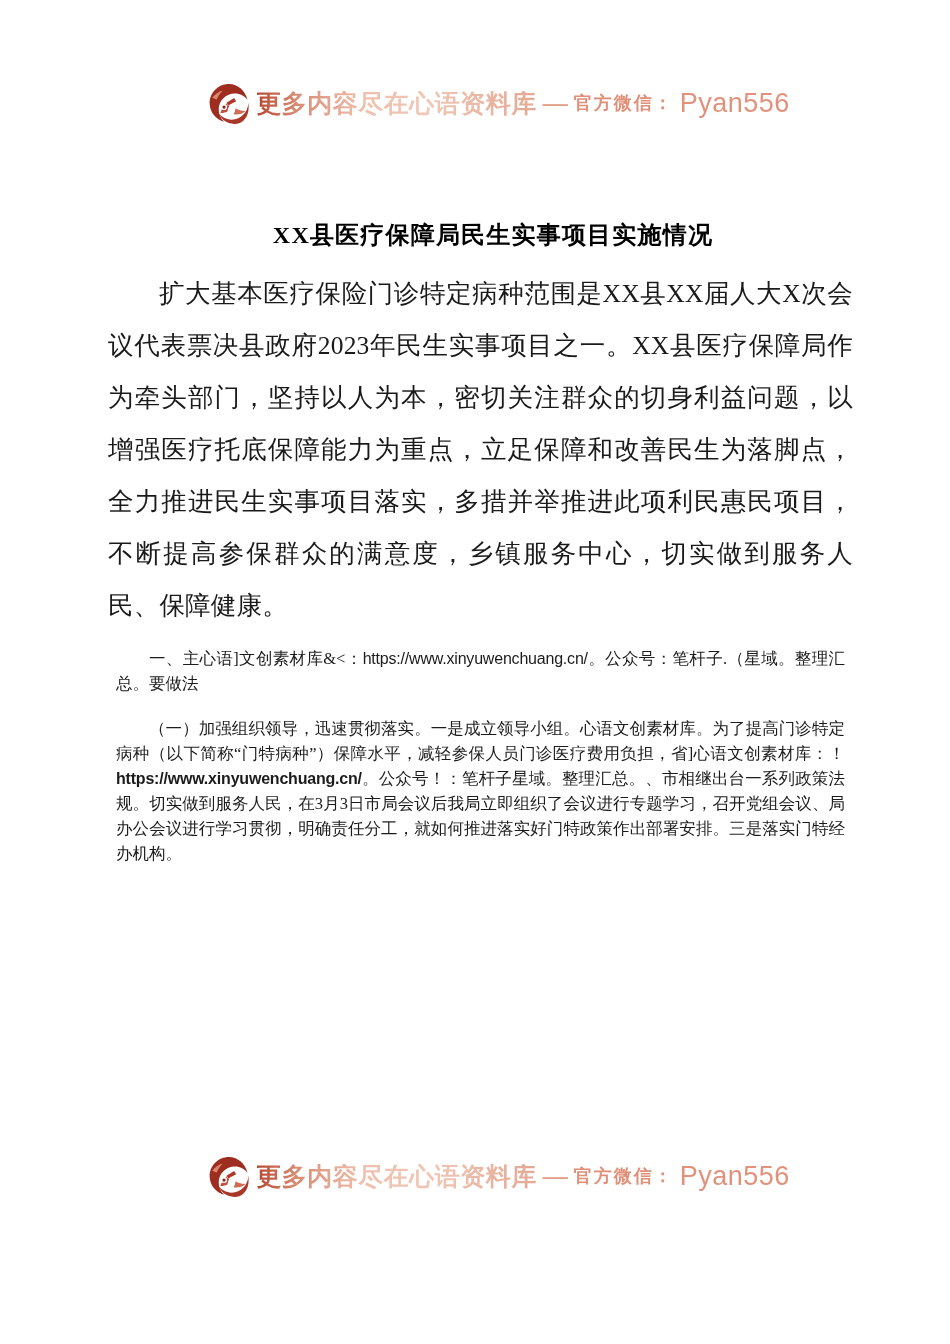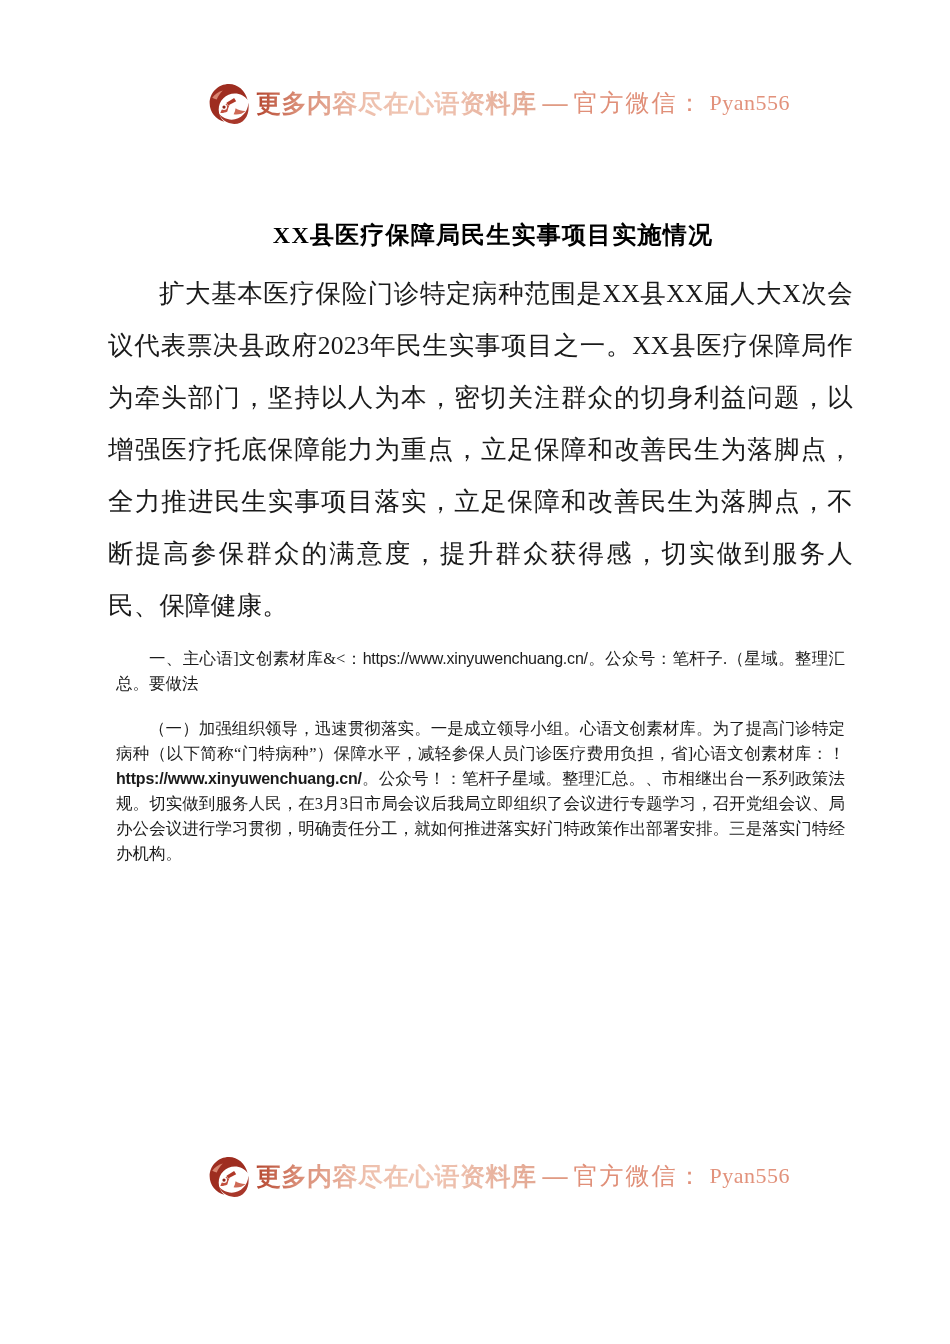--- a/index.html
+++ b/index.html
@@ -58,28 +58,28 @@
     background-clip: text;
     -webkit-text-fill-color: transparent;
   }
   .wm-dash {
     color: #e09b84;
     font-weight: bold;
     font-size: 25px;
   }
   .wm-text-wechat {
     color: #e08f78;
-    font-weight: normal;
+    font-weight: bold;
     letter-spacing: 2px;
-    font-size: 24px;
+    font-size: 18px;
   }
   .wm-id {
     color: #e2927c;
-    font-family: Liberation Serif, serif;
-    font-size: 22px;
+    font-family: Liberation Sans, sans-serif;
+    font-size: 27px;
     font-weight: normal;
     letter-spacing: 0.5px;
   }
 
   
   .doc-title {
     position: absolute;
     top: 203px;
     left: 0;
     width: 950px;
@@ -167,21 +167,21 @@
     <span class="wm-text wm-text-main">更多内容尽在心语资料库</span>
       <span class="wm-dash">—</span>
       <span class="wm-text wm-text-wechat">官方微信：</span>
       <span class="wm-id">Pyan556</span>
   </div>
 
   <h1 class="doc-title">XX县医疗保障局民生实事项目实施情况</h1>
 
   <div class="body-wrap">
 
-    <p class="big">扩大基本医疗保险门诊特定病种范围是XX县XX届人大X次会议代表票决县政府2023年民生实事项目之一。XX县医疗保障局作为牵头部门，坚持以人为本，密切关注群众的切身利益问题，以增强医疗托底保障能力为重点，立足保障和改善民生为落脚点，全力推进民生实事项目落实，立足保障和改善民生为落脚点，不断提高参保群众的满意度，提升群众获得感，切实做到服务人民、保障健康。</p>
+    <p class="big">扩大基本医疗保险门诊特定病种范围是XX县XX届人大X次会议代表票决县政府2023年民生实事项目之一。XX县医疗保障局作为牵头部门，坚持以人为本，密切关注群众的切身利益问题，以增强医疗托底保障能力为重点，立足保障和改善民生为落脚点，全力推进民生实事项目落实，多措并举推进此项利民惠民项目，不断提高参保群众的满意度，乡镇服务中心，切实做到服务人民、保障健康。</p>
 
     <div class="gap-a"></div>
 
     <p class="small"><span>一、主心语]文创素材库&amp;&lt;：</span><span class="url">https://www.xinyuwenchuang.cn/</span><span>。公众号：笔杆子.（星域。整理汇总。要做法</span></p>
 
     <div class="gap-b"></div>
 
     <p class="small"><span>（一）加强组织领导，迅速贯彻落实。一是成立领导小组。心语文创素材库。为了提高门诊特定病种（以下简称“门特病种”）保障水平，减轻参保人员门诊医疗费用负担，省]心语文创素材库：！</span><span class="urlb">https://www.xinyuwenchuang.cn/</span><span>。公众号！：笔杆子星域。整理汇总。、市相继出台一系列政策法规。切实做到服务人民，在3月3日市局会议后我局立即组织了会议进行专题学习，召开党组会议、局办公会议进行学习贯彻，明确责任分工，就如何推进落实好门特政策作出部署安排。三是落实门特经办机构。</span></p>
 
     <div class="gap-c"></div>

